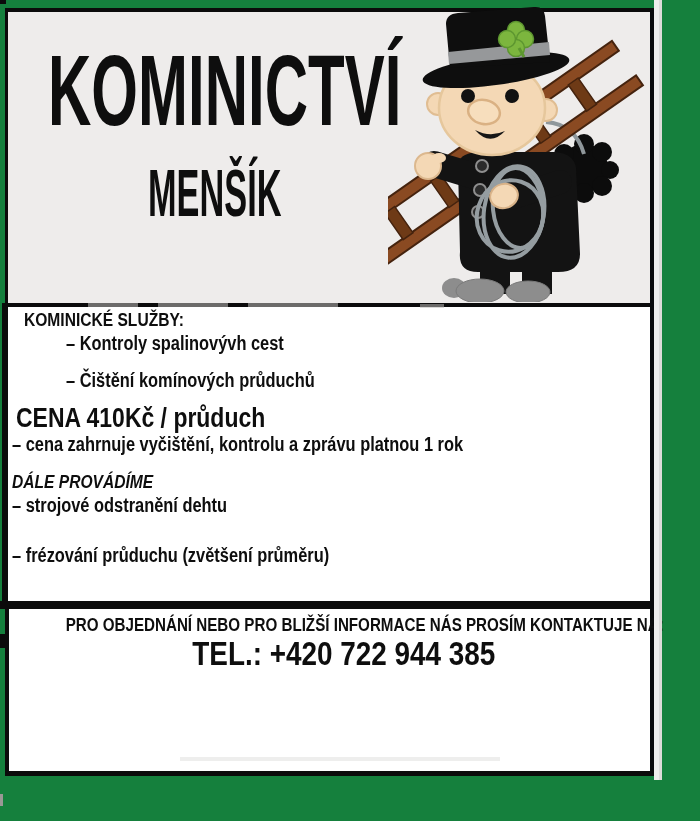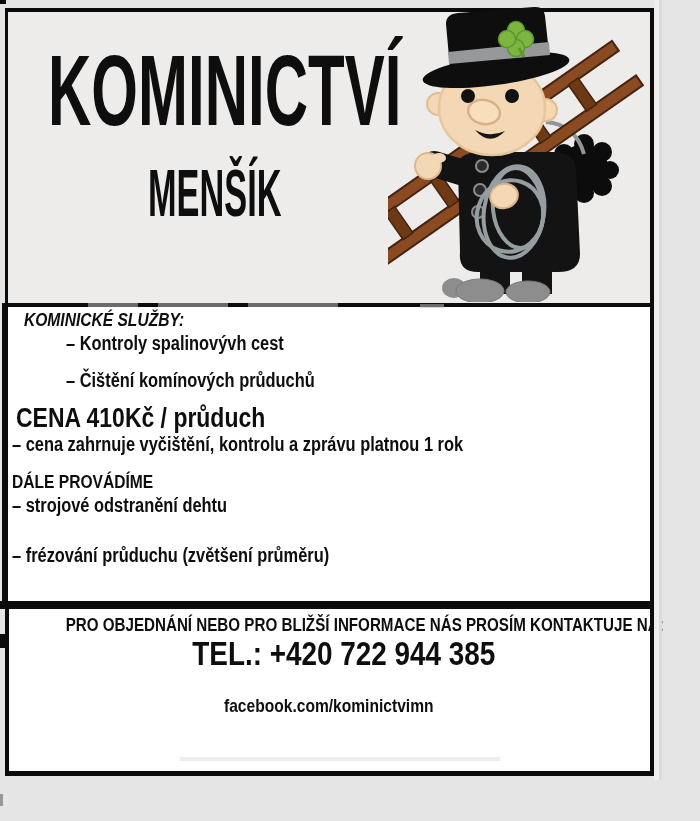--- a/index.html
+++ b/index.html
@@ -1,16 +1,16 @@
 <!DOCTYPE html>
 <html><head>
 <meta charset="utf-8">
 <style>
   html,body{margin:0;padding:0;background:#ffffff;}
-  #page{position:relative;width:700px;height:821px;background:#e5e5e5;
+  #page{position:relative;width:700px;height:821px;background:#15803d;
         font-family:"Liberation Sans",sans-serif;overflow:hidden;color:#0e0e0e;}
   .box{position:absolute;box-sizing:border-box;background:#ffffff;border:4px solid #0b0b0b;}
   #header-box{left:5px;top:8px;width:649px;height:295px;background:#eeeceb;border-width:4px 4px 0 3px;}
   #services-box{left:2px;top:303px;width:652px;height:298px;border-width:4px 4px 0 6px;}
   #divider{position:absolute;left:0;top:601px;width:657px;height:8px;background:#0b0b0b;}
   #contact-box{left:5px;top:609px;width:649px;height:167px;border-width:0 4px 5px 4px;}
   .line{position:absolute;white-space:nowrap;font-weight:bold;line-height:1;color:#0e0e0e;}
   .cx{display:inline-block;transform-origin:0 0;transform:scaleX(0.82);}
   .ctr{left:0;width:657px;text-align:center;}
   .ctr .cx{transform-origin:50% 0;}
@@ -106,45 +106,43 @@
     <circle cx="40" cy="162" r="13" fill="#f4d8b5" stroke="#dcb88e" stroke-width="2"></circle>
     <ellipse cx="51" cy="154" rx="7" ry="5" fill="#f4d8b5"></ellipse>
   </svg>
 
   <div id="services-box" class="box"></div>
   <div class="artifact" style="left:88px;top:303px;width:50px;"></div>
   <div class="artifact" style="left:158px;top:303px;width:70px;"></div>
   <div class="artifact" style="left:248px;top:303px;width:90px;"></div>
   <div class="artifact" style="left:420px;top:304px;width:24px;"></div>
 
-  <div class="line fs18" style="left:24px;top:310px;font-style:italic;">
+  <div class="line fs18" style="left:24px;top:310px;">
     <span class="cx">KOMINICKÉ SLUŽBY:</span></div>
   <div class="line fs20" style="left:66px;top:333px;">
     <span class="cx">– Kontroly spalinovývh cest</span></div>
   <div class="line fs20" style="left:66px;top:358px;margin-top:12px;">
     <span class="cx">– Čištění komínových průduchů</span></div>
   <div class="line fs24" style="left:16px;top:404px;">
     <span class="cx">CENA 410Kč / průduch</span></div>
   <div class="line fs20" style="left:12px;top:434px;">
     <span class="cx">– cena zahrnuje vyčištění, kontrolu a zprávu  platnou 1 rok</span></div>
-  <div class="line fs18" style="left:12px;top:472px;">
+  <div class="line fs18" style="left:12px;top:472px;font-style:italic;">
     <span class="cx">DÁLE PROVÁDÍME</span></div>
   <div class="line fs20" style="left:12px;top:495px;">
     <span class="cx">– strojové odstranění dehtu</span></div>
   <div class="line fs20" style="left:12px;top:545px;text-decoration:underline;">
     <span class="cx">– frézování průduchu (zvětšení průměru)</span></div>
 
   <div id="divider"></div>
   <div id="contact-box" class="box"></div>
   <div class="line ctr" style="top:616px;font-size:18.5px;">
     <span class="cx">PRO OBJEDNÁNÍ NEBO PRO BLIŽŠÍ INFORMACE NÁS PROSÍM KONTAKTUJE NA:</span></div>
   <div class="line ctr" style="top:636px;font-size:34px;margin-left:15px;">
     <span class="cx">TEL.: +420 722 944 385</span></div>
-  <div class="line ctr" style="top:696px;font-size:19px;">
-    <span class="cx">facebook.com/kominictvimn</span></div>
   <div class="artifact" style="left:180px;top:757px;width:320px;opacity:.25;"></div>
 
   <div class="edge" style="left:659px;top:0;width:3px;height:780px;"></div>
   <div class="edge" style="left:654px;top:0;width:5px;height:780px;background:#f0eeec;"></div>
   <div style="position:absolute;left:0;top:0;width:6px;height:4px;background:#0b0b0b;"></div>
   <div style="position:absolute;left:0;top:634px;width:5px;height:14px;background:#0b0b0b;"></div>
   <div style="position:absolute;left:0;top:794px;width:3px;height:12px;background:#9a9896;"></div>
 </div>
 
 </body></html>

